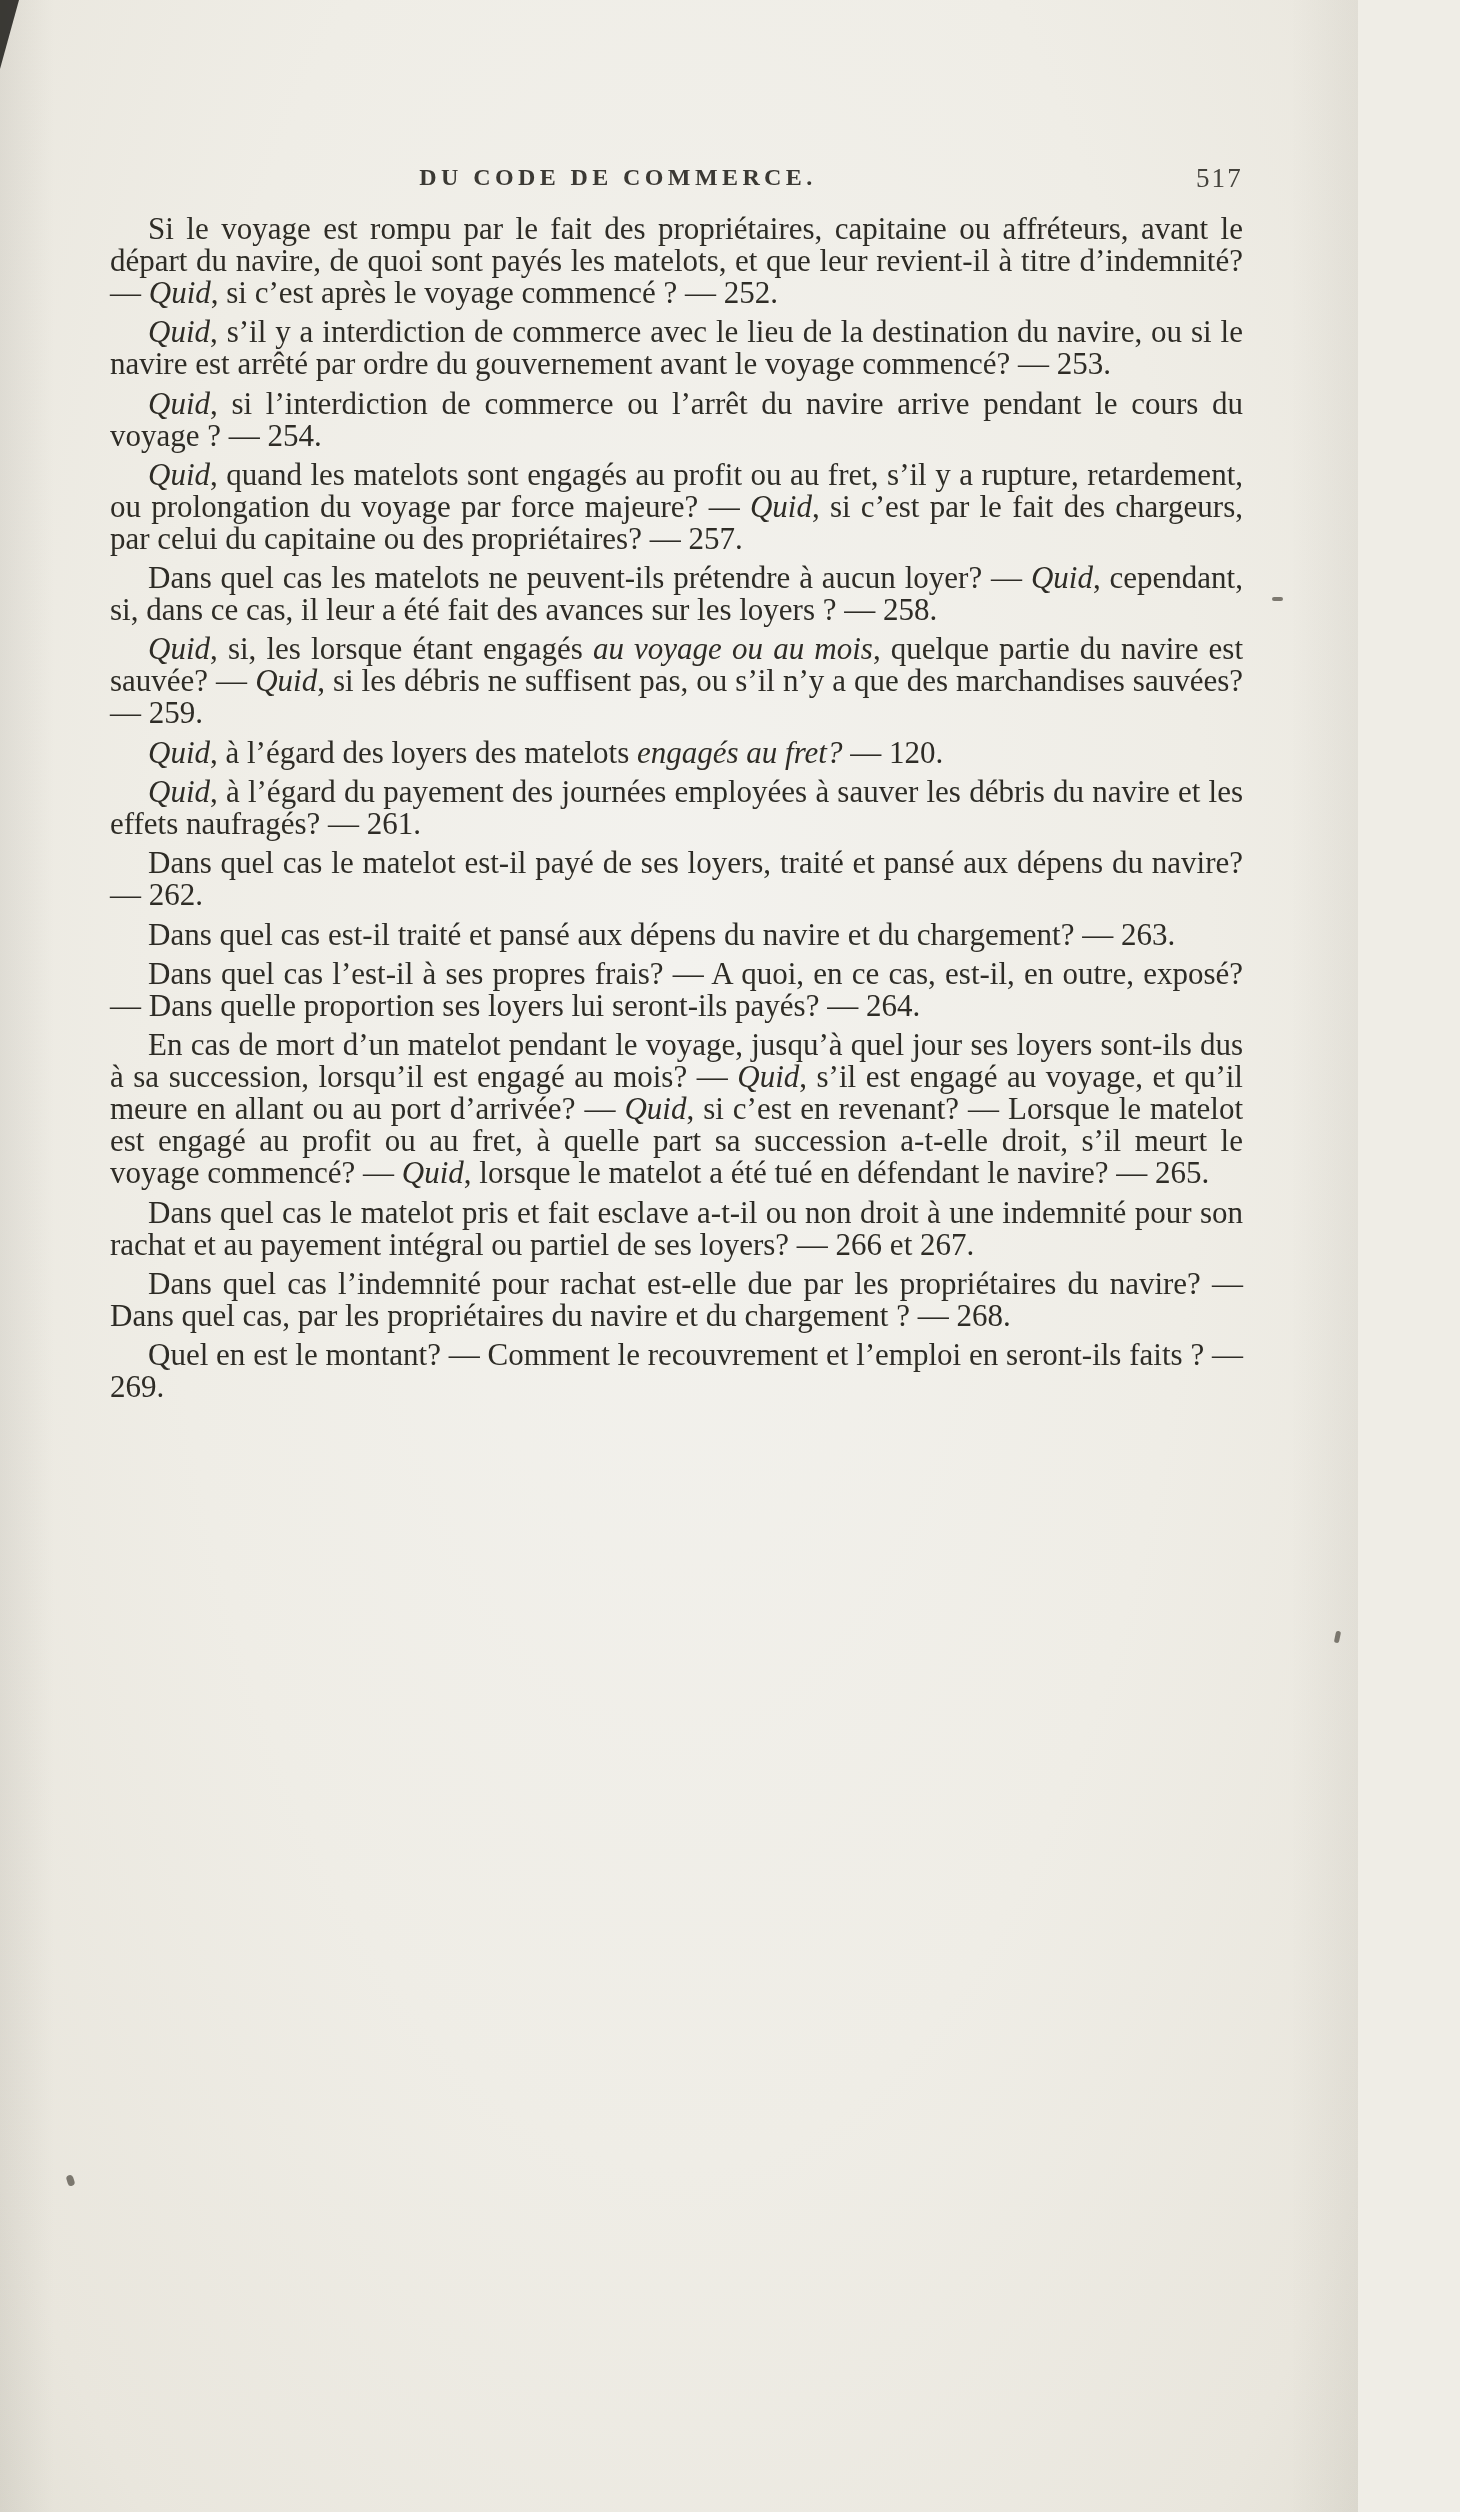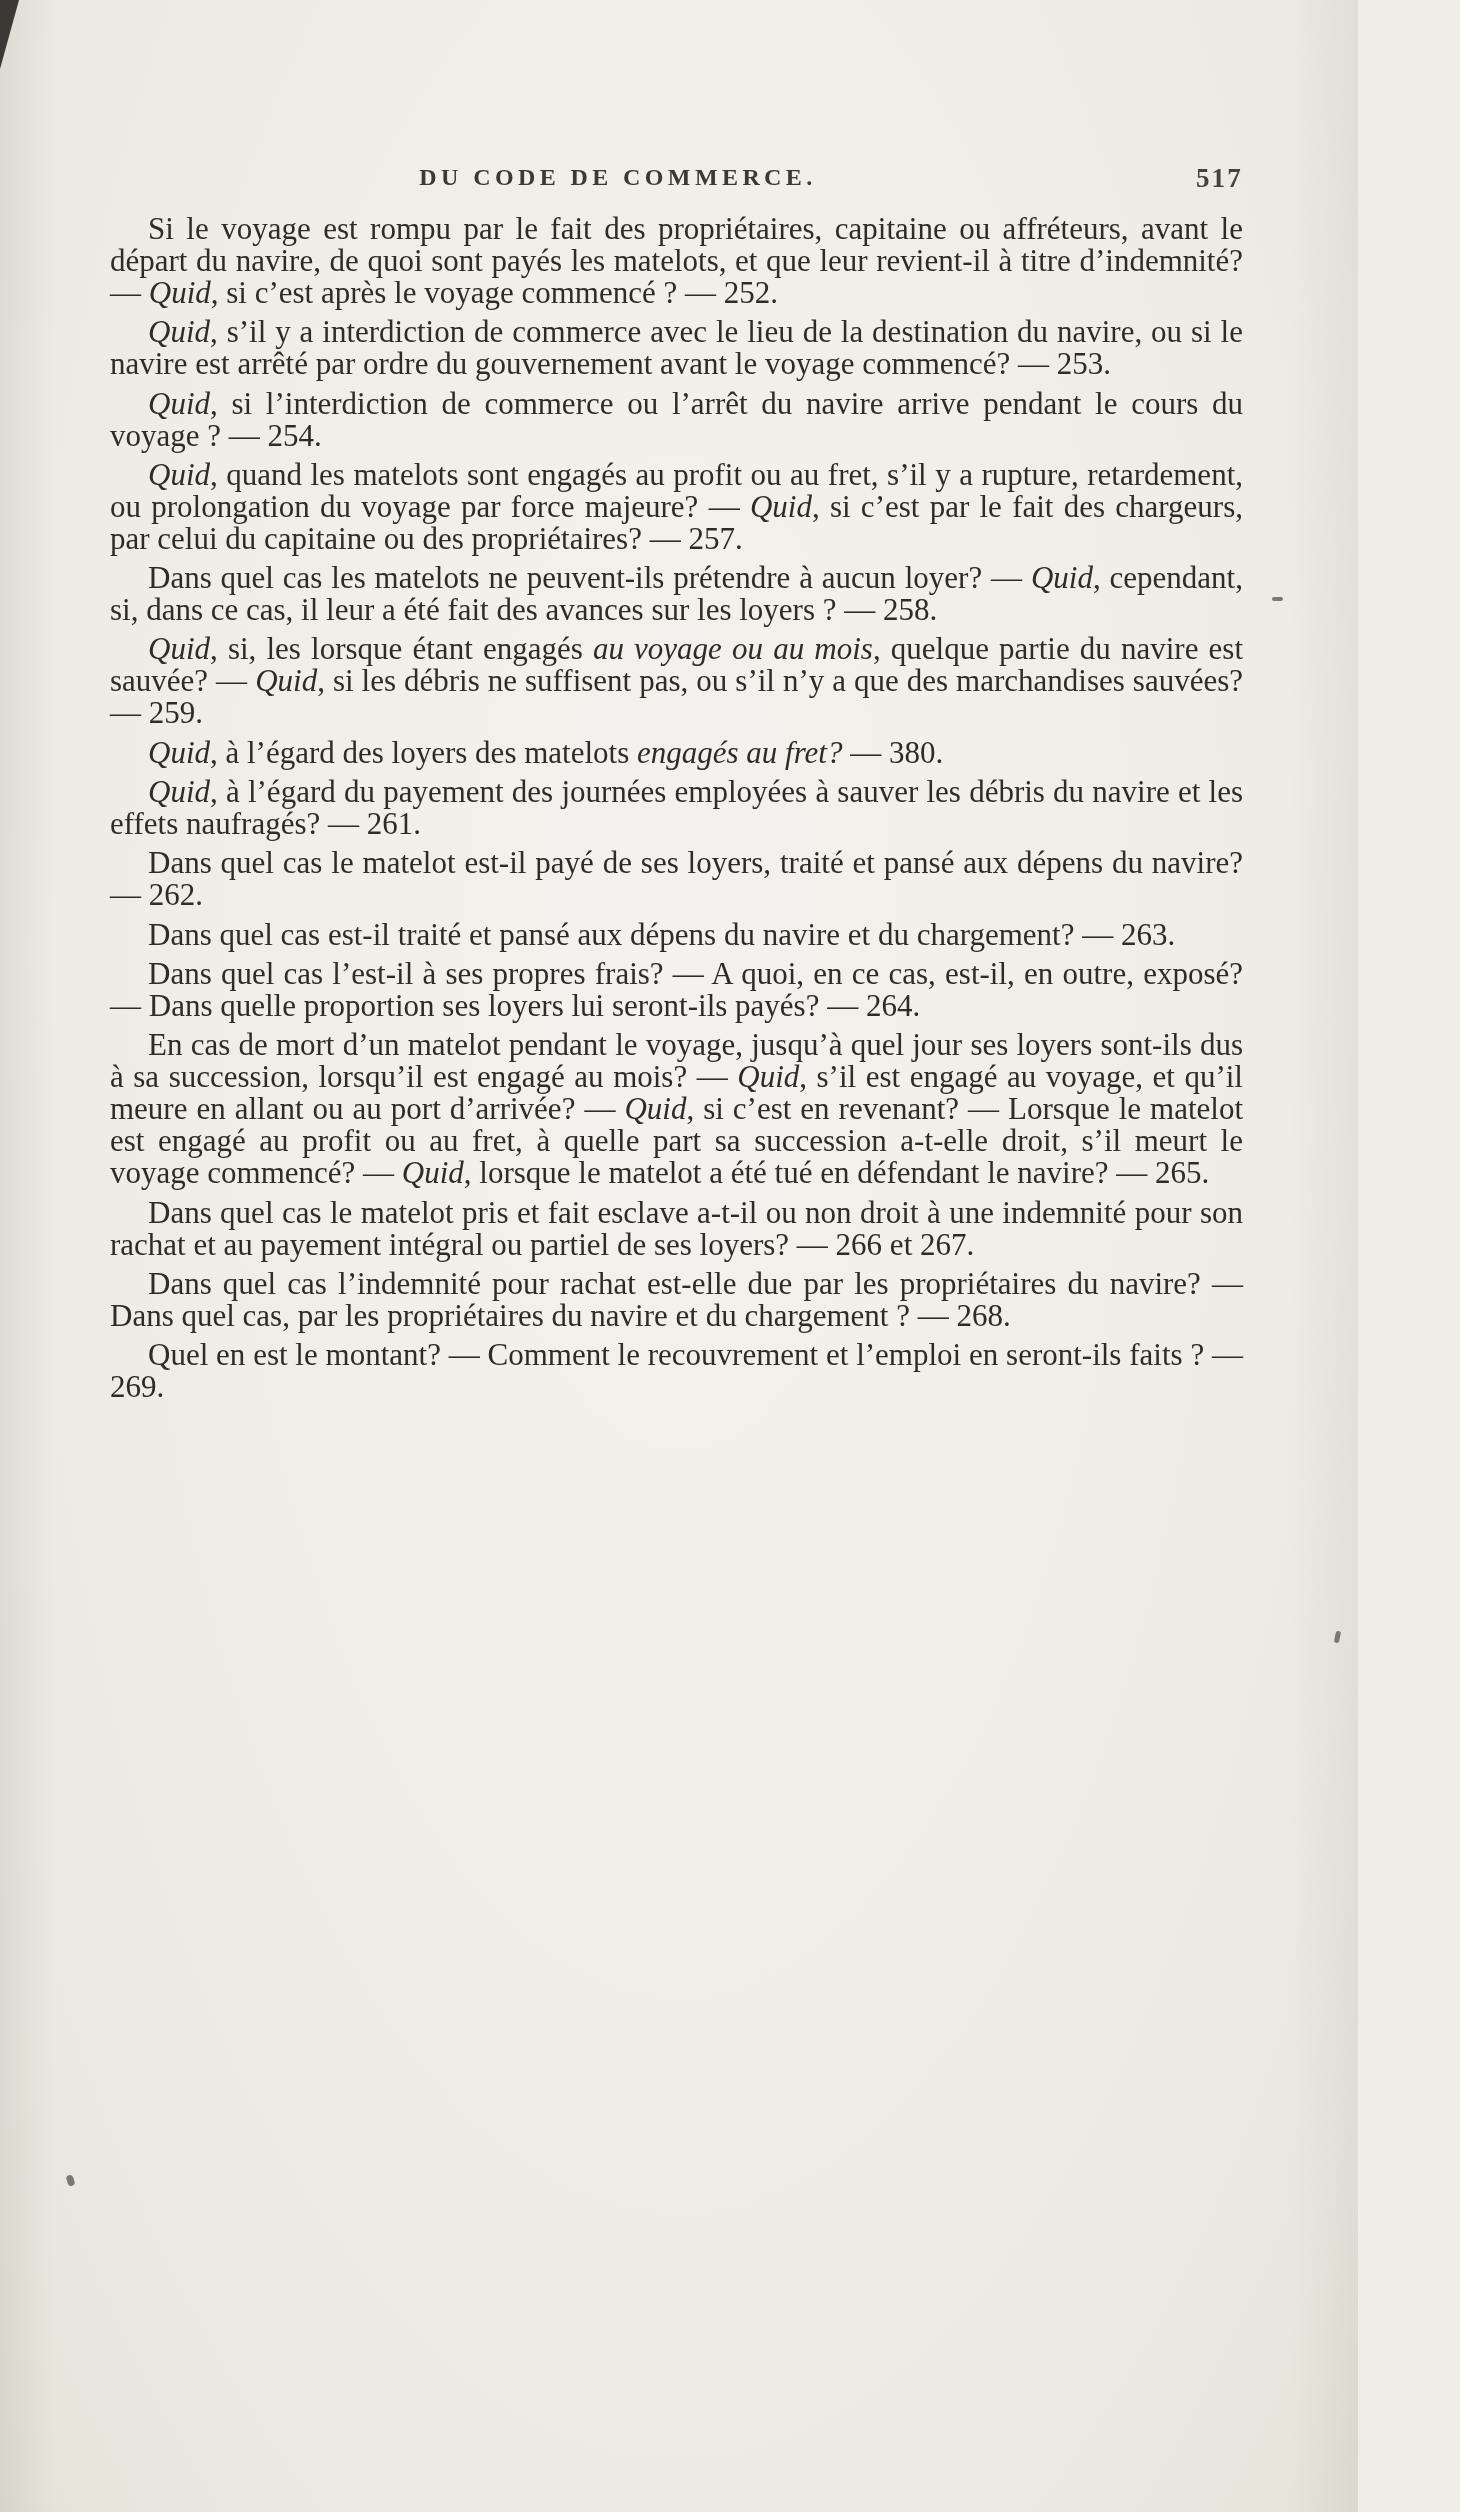--- a/index.html
+++ b/index.html
@@ -35,21 +35,21 @@
     position:absolute;left:110px;top:164px;width:1133px;height:32px;
     color:#3b3934;
   }
   .running-title{
     position:absolute;left:0;right:117px;text-align:center;
     font-size:24px;font-weight:bold;letter-spacing:4.4px;
     color:#3b3934;white-space:nowrap;
   }
   .page-number{
     position:absolute;right:0;top:-1.5px;
-    font-size:27px;font-weight:bold;letter-spacing:2.2px;color:#44423c;
+    font-size:27px;font-weight:normal;letter-spacing:2.2px;color:#44423c;
   }
 
   .text-block{
     position:absolute;left:110px;top:213px;width:1133px;
     color:var(--ink);
     font-size:31px;line-height:32px;
     text-align:justify;
     -webkit-hyphens:auto;
   }
   .para{
@@ -73,21 +73,21 @@
     <div class="page-number">517</div>
   </div>
 
   <div class="text-block">
       <p class="para"><span>Si le voyage est rompu par le fait des propriétaires, capitaine ou affréteurs, avant le départ du navire, de quoi sont payés les matelots, et que leur revient-il à titre d’indemnité? — </span><span class="it">Quid</span><span>, si c’est après le voyage commencé ? — 252.</span></p>
       <p class="para"><span class="it">Quid</span><span>, s’il y a interdiction de commerce avec le lieu de la destination du navire, ou si le navire est arrêté par ordre du gouvernement avant le voyage commencé? — 253.</span></p>
       <p class="para"><span class="it">Quid</span><span>, si l’interdiction de commerce ou l’arrêt du navire arrive pendant le cours du voyage ? — 254.</span></p>
       <p class="para"><span class="it">Quid</span><span>, quand les matelots sont engagés au profit ou au fret, s’il y a rupture, retardement, ou prolongation du voyage par force majeure? — </span><span class="it">Quid</span><span>, si c’est par le fait des chargeurs, par celui du capitaine ou des propriétaires? — 257.</span></p>
       <p class="para"><span>Dans quel cas les matelots ne peuvent-ils prétendre à aucun loyer? — </span><span class="it">Quid</span><span>, cependant, si, dans ce cas, il leur a été fait des avances sur les loyers ? — 258.</span></p>
       <p class="para"><span class="it">Quid</span><span>, si, les lorsque étant engagés </span><span class="it">au voyage ou au mois</span><span>, quelque partie du navire est sauvée? — </span><span class="it">Quid</span><span>, si les débris ne suffisent pas, ou s’il n’y a que des marchandises sauvées? — 259.</span></p>
-      <p class="para"><span class="it">Quid</span><span>, à l’égard des loyers des matelots </span><span class="it">engagés au fret?</span><span> — 380.</span></p>
+      <p class="para"><span class="it">Quid</span><span>, à l’égard des loyers des matelots </span><span class="it">engagés au fret?</span><span> — 120.</span></p>
       <p class="para"><span class="it">Quid</span><span>, à l’égard du payement des journées employées à sauver les débris du navire et les effets naufragés? — 261.</span></p>
       <p class="para"><span>Dans quel cas le matelot est-il payé de ses loyers, traité et pansé aux dépens du navire? — 262.</span></p>
       <p class="para"><span>Dans quel cas est-il traité et pansé aux dépens du navire et du chargement? — 263.</span></p>
       <p class="para"><span>Dans quel cas l’est-il à ses propres frais? — A quoi, en ce cas, est-il, en outre, exposé? — Dans quelle proportion ses loyers lui seront-ils payés? — 264.</span></p>
       <p class="para"><span>En cas de mort d’un matelot pendant le voyage, jusqu’à quel jour ses loyers sont-ils dus à sa succession, lorsqu’il est engagé au mois? — </span><span class="it">Quid</span><span>, s’il est engagé au voyage, et qu’il meure en allant ou au port d’arrivée? — </span><span class="it">Quid</span><span>, si c’est en revenant? — Lorsque le matelot est engagé au profit ou au fret, à quelle part sa succession a-t-elle droit, s’il meurt le voyage commencé? — </span><span class="it">Quid</span><span>, lorsque le matelot a été tué en défendant le navire? — 265.</span></p>
       <p class="para"><span>Dans quel cas le matelot pris et fait esclave a-t-il ou non droit à une indemnité pour son rachat et au payement intégral ou partiel de ses loyers? — 266 et 267.</span></p>
       <p class="para"><span>Dans quel cas l’indemnité pour rachat est-elle due par les propriétaires du navire? — Dans quel cas, par les propriétaires du navire et du chargement ? — 268.</span></p>
       <p class="para"><span>Quel en est le montant? — Comment le recouvrement et l’emploi en seront-ils faits ? — 269.</span></p>
     </div>
 

